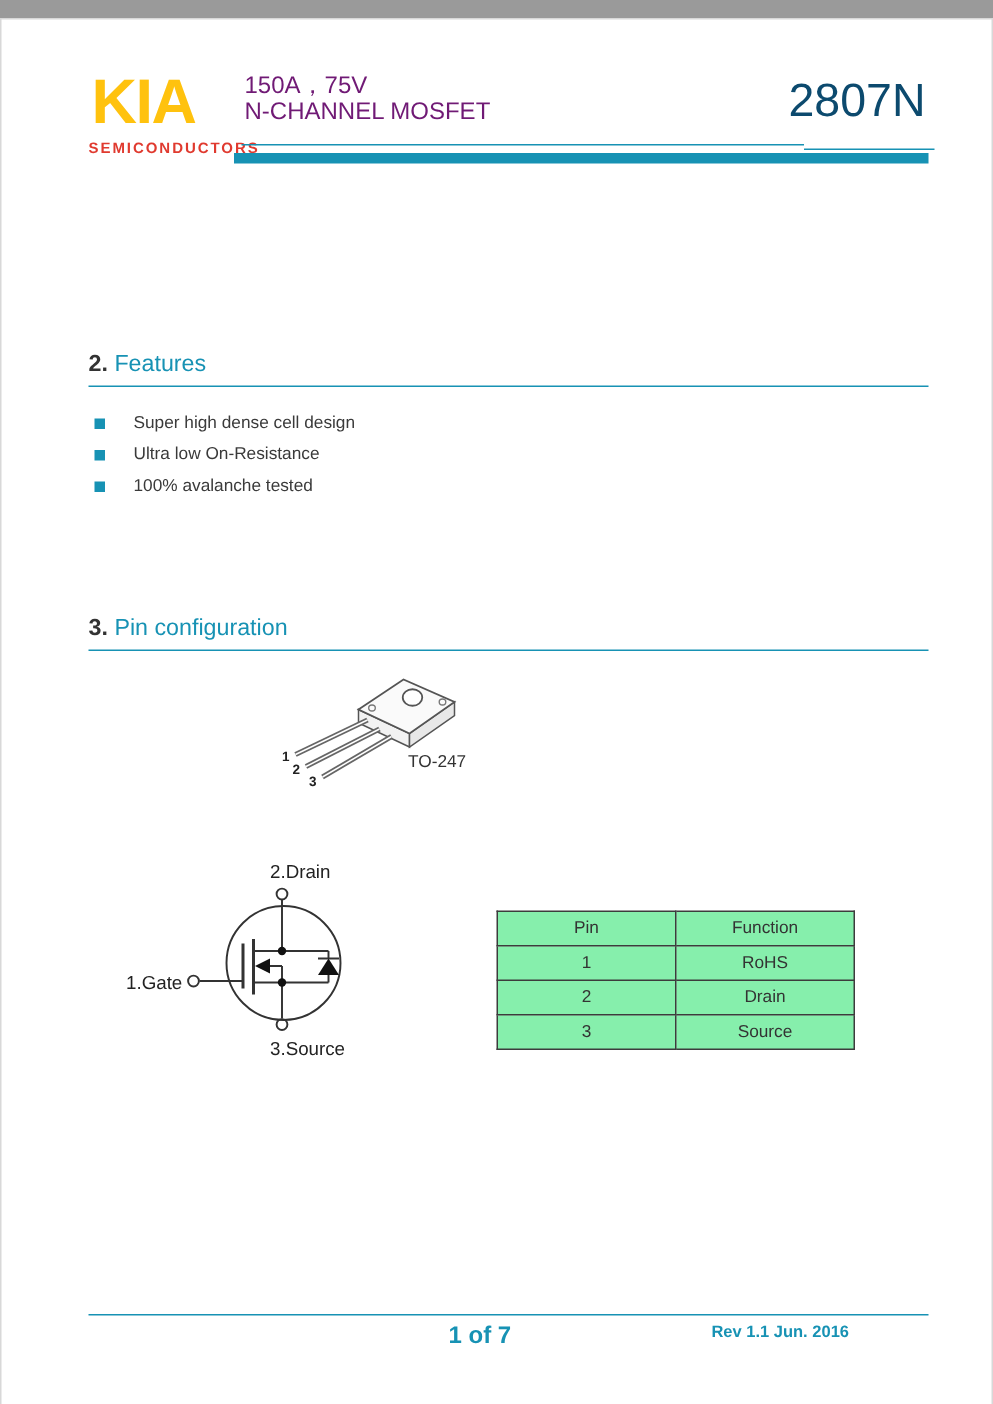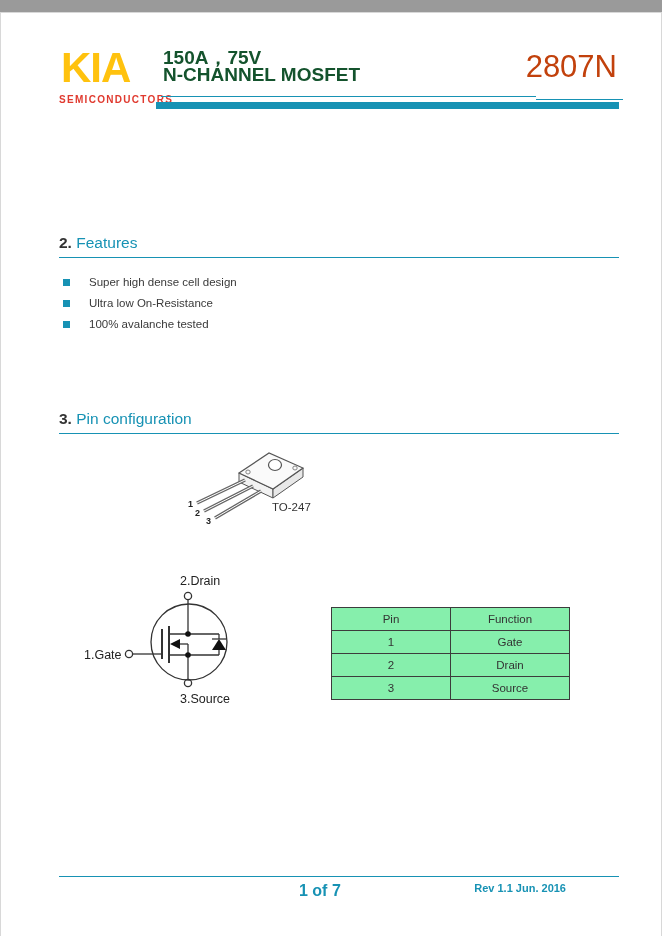--- a/index.html
+++ b/index.html
@@ -21,25 +21,25 @@
     font-size:42px; font-weight:bold; letter-spacing:-1px;
     color:#FFC20E; line-height:1;
   }
   .logo-sub {
     position:absolute; left:58px; top:81px;
     font-size:10px; font-weight:bold; letter-spacing:1.3px;
     color:#E03A2F;
   }
   .hdr-subtitle {
     position:absolute; left:162px; top:36px;
-    font-size:19px; font-weight:bold; color:#14532d; line-height:17px;
+    font-size:16px; font-weight:normal; color:#701a75; line-height:17px;
   }
   .part-number {
     position:absolute; right:44px; top:38px;
-    font-size:31px; color:#c2410c; line-height:1;
+    font-size:31px; color:#0c4a6e; line-height:1;
   }
   .hdr-line1 { position:absolute; left:160px; top:83px; width:375px; height:1px; background:#1792B4; }
   .hdr-line2 { position:absolute; left:535px; top:86px; width:87px; height:1px; background:#1792B4; }
   .hdr-bar   { position:absolute; left:155px; top:89px; width:463px; height:7px; background:#1792B4; }
   
   .section { position:absolute; left:58px; width:560px; }
   .sec-heading {
     font-size:15.5px; line-height:19px;
     border-bottom:1.5px solid #1792B4;
     padding-bottom:5px;
@@ -184,21 +184,21 @@
   </svg>
 
   <table class="pin-table">
     <tbody>
       <tr>
         <td>Pin</td>
         <td>Function</td>
       </tr>
       <tr>
         <td>1</td>
-        <td>Gate</td>
+        <td>RoHS</td>
       </tr>
       <tr>
         <td>2</td>
         <td>Drain</td>
       </tr>
       <tr>
         <td>3</td>
         <td>Source</td>
       </tr>
     </tbody>

